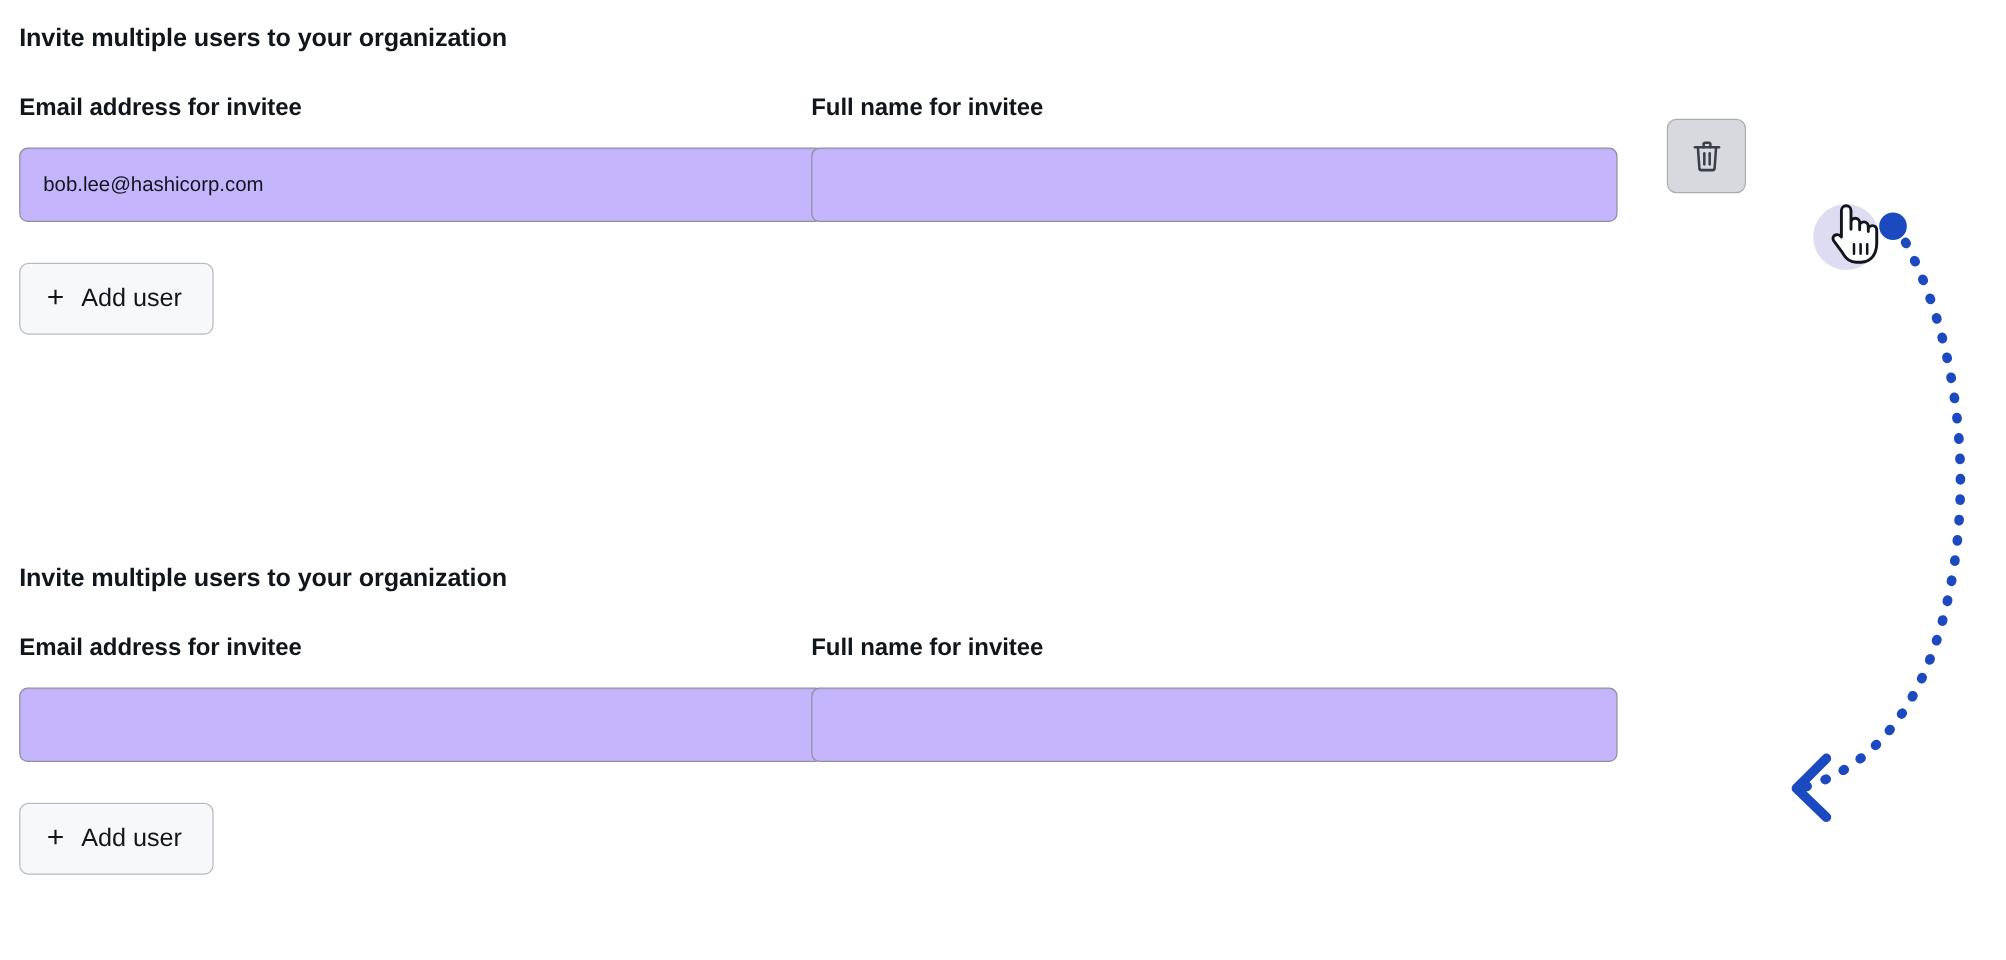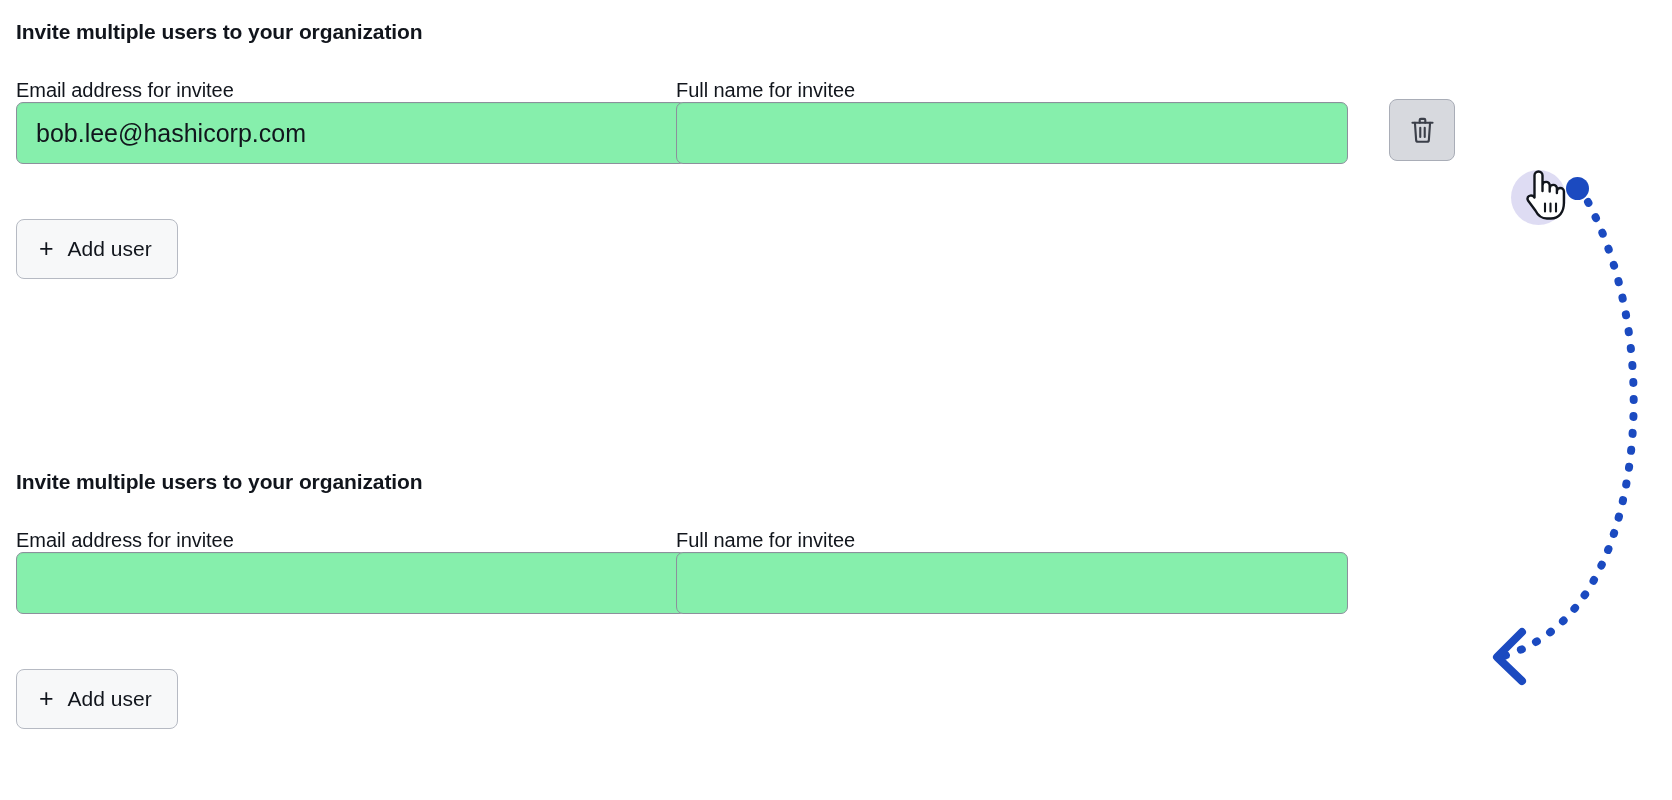--- a/index.html
+++ b/index.html
@@ -53,38 +53,39 @@
 
   .field {
     position: absolute;
     top: 0;
   }
   .field.email { left: 16px;  width: 670px; }
   .field.name  { left: 676px; width: 672px; }
 
   .field-label {
     font-size: 20px;
-    font-weight: 400;
+    font-weight: 700;
     color: #11151c;
     letter-spacing: -0.05px;
     line-height: 24px;
     white-space: nowrap;
   }
 
   .text-input {
     box-sizing: border-box;
     display: block;
+    margin-top: 21px;
     width: 100%;
     height: 62px;
     border: 1.6px solid #8c909c;
     border-radius: 7px;
-    background: #86efac;
+    background: #c4b5fd;
     padding: 0 19px;
     font-family: "Liberation Sans", sans-serif;
-    font-size: 25px;
+    font-size: 17px;
     color: #11151c;
     outline: none;
     box-shadow: inset 0 1px 1px rgba(17,21,28,0.04);
   }
   .text-input::placeholder { color: #9aa0ac; }
 
   
   .delete-btn {
     position: absolute;
     left: 1389px;

